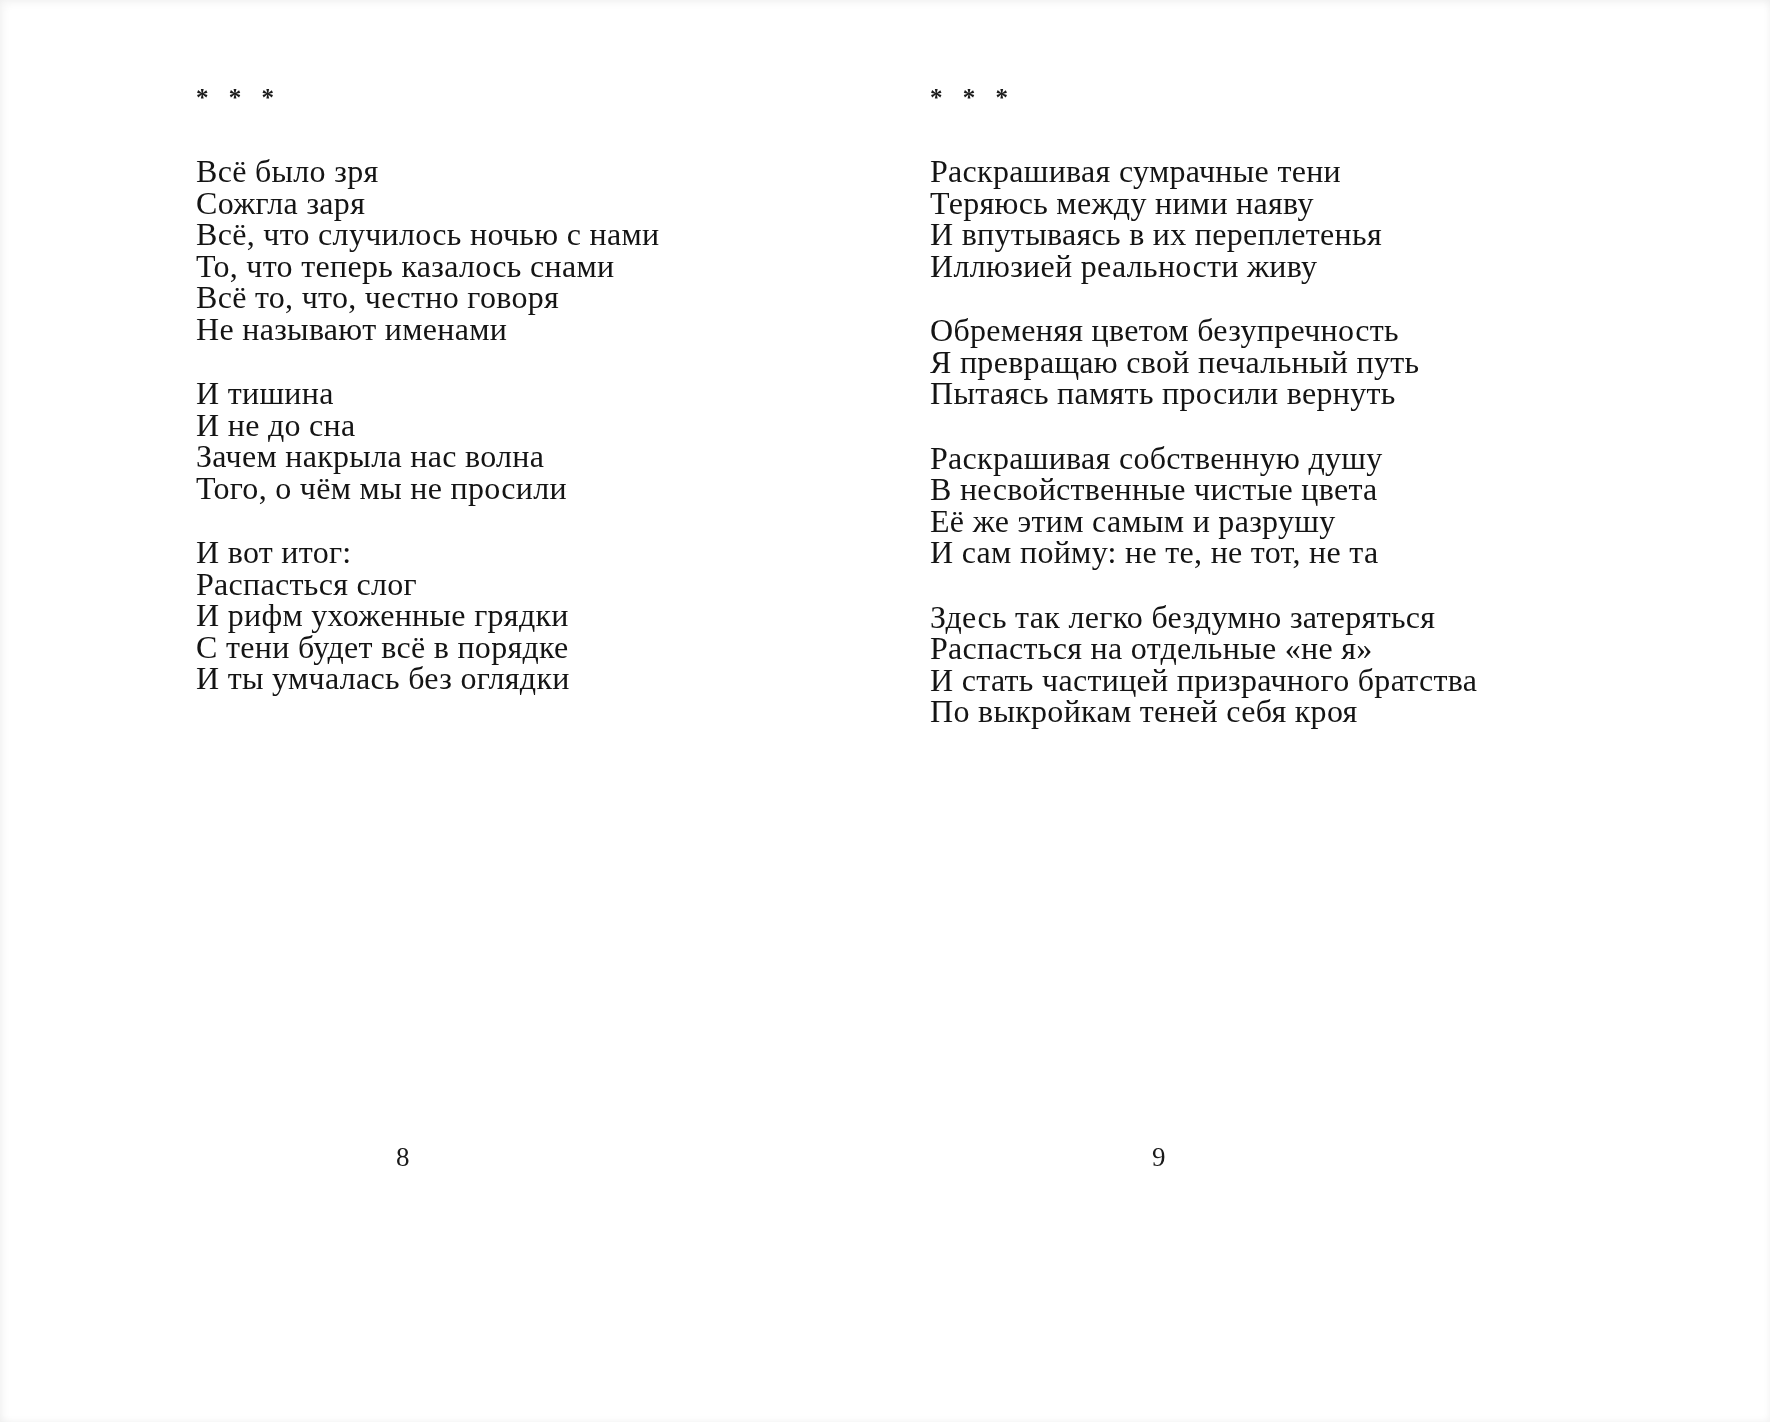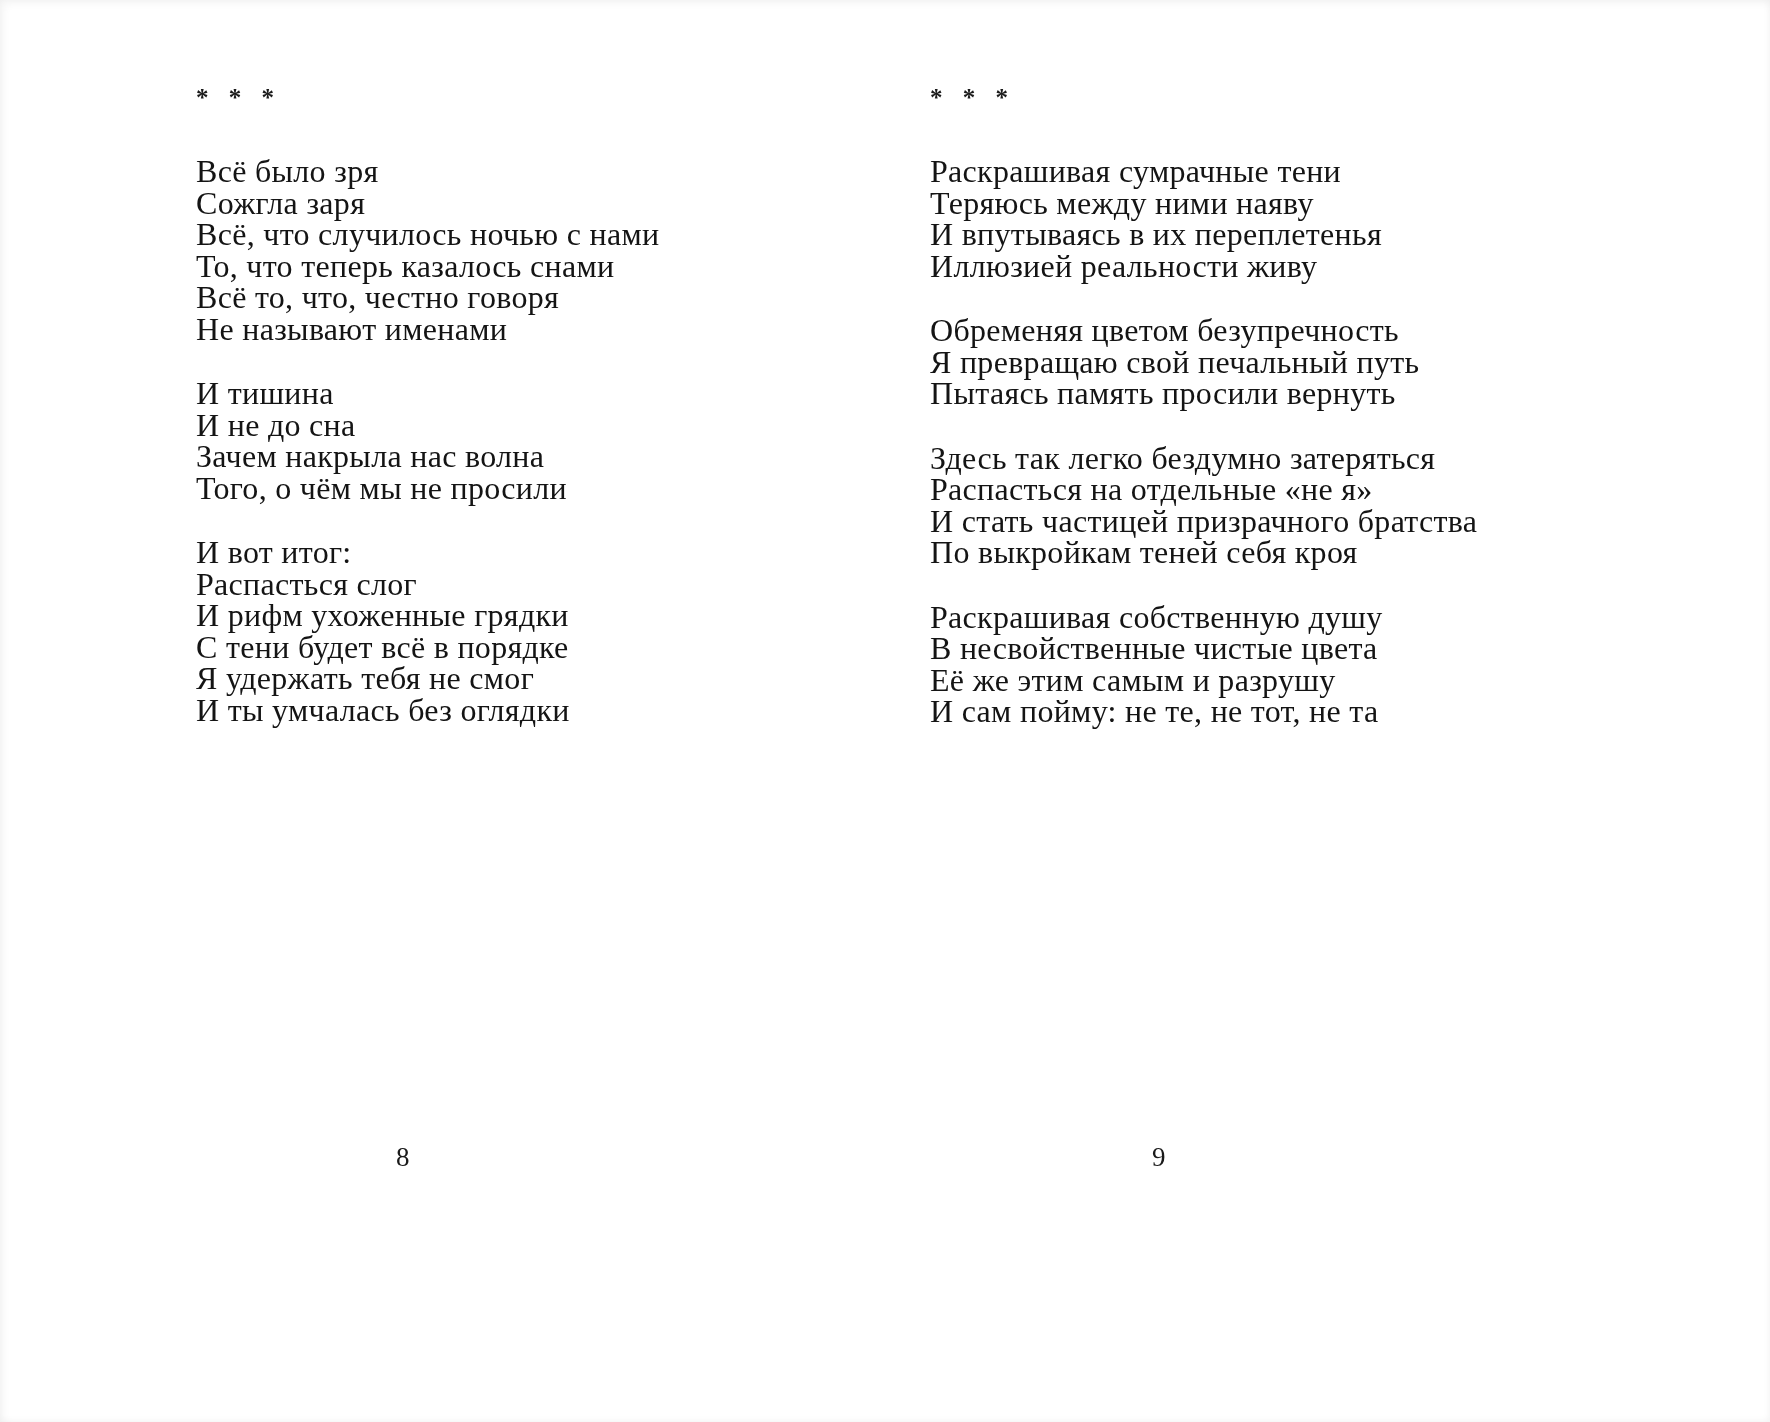--- a/index.html
+++ b/index.html
@@ -77,49 +77,48 @@
       <div class="line">И тишина</div>
       <div class="line">И не до сна</div>
       <div class="line">Зачем накрыла нас волна</div>
       <div class="line">Того, о чём мы не просили</div>
     </div>
     <div class="stanza">
       <div class="line">И вот итог:</div>
       <div class="line">Распасться слог</div>
       <div class="line">И рифм ухоженные грядки</div>
       <div class="line">С тени будет всё в порядке</div>
-      <div class="line">Я удержать тебя не смог</div>
       <div class="line">И ты умчалась без оглядки</div>
     </div>
   </div>
 </div>
 
 <div class="page page-right">
   <div class="stars">* * *</div>
   <div class="poem">
     <div class="stanza">
       <div class="line">Раскрашивая сумрачные тени</div>
       <div class="line">Теряюсь между ними наяву</div>
       <div class="line">И впутываясь в их переплетенья</div>
       <div class="line">Иллюзией реальности живу</div>
     </div>
     <div class="stanza">
       <div class="line">Обременяя цветом безупречность</div>
       <div class="line">Я превращаю свой печальный путь</div>
       <div class="line">Пытаясь память просили вернуть</div>
     </div>
     <div class="stanza">
+      <div class="line">Раскрашивая собственную душу</div>
+      <div class="line">В несвойственные чистые цвета</div>
+      <div class="line">Её же этим самым и разрушу</div>
+      <div class="line">И сам пойму: не те, не тот, не та</div>
+    </div>
+    <div class="stanza">
       <div class="line">Здесь так легко бездумно затеряться</div>
       <div class="line">Распасться на отдельные «не я»</div>
       <div class="line">И стать частицей призрачного братства</div>
       <div class="line">По выкройкам теней себя кроя</div>
-    </div>
-    <div class="stanza">
-      <div class="line">Раскрашивая собственную душу</div>
-      <div class="line">В несвойственные чистые цвета</div>
-      <div class="line">Её же этим самым и разрушу</div>
-      <div class="line">И сам пойму: не те, не тот, не та</div>
     </div>
   </div>
 </div>
 
 <div class="page-number page-number-left">8</div>
 <div class="page-number page-number-right">9</div>
 
 </body></html>

